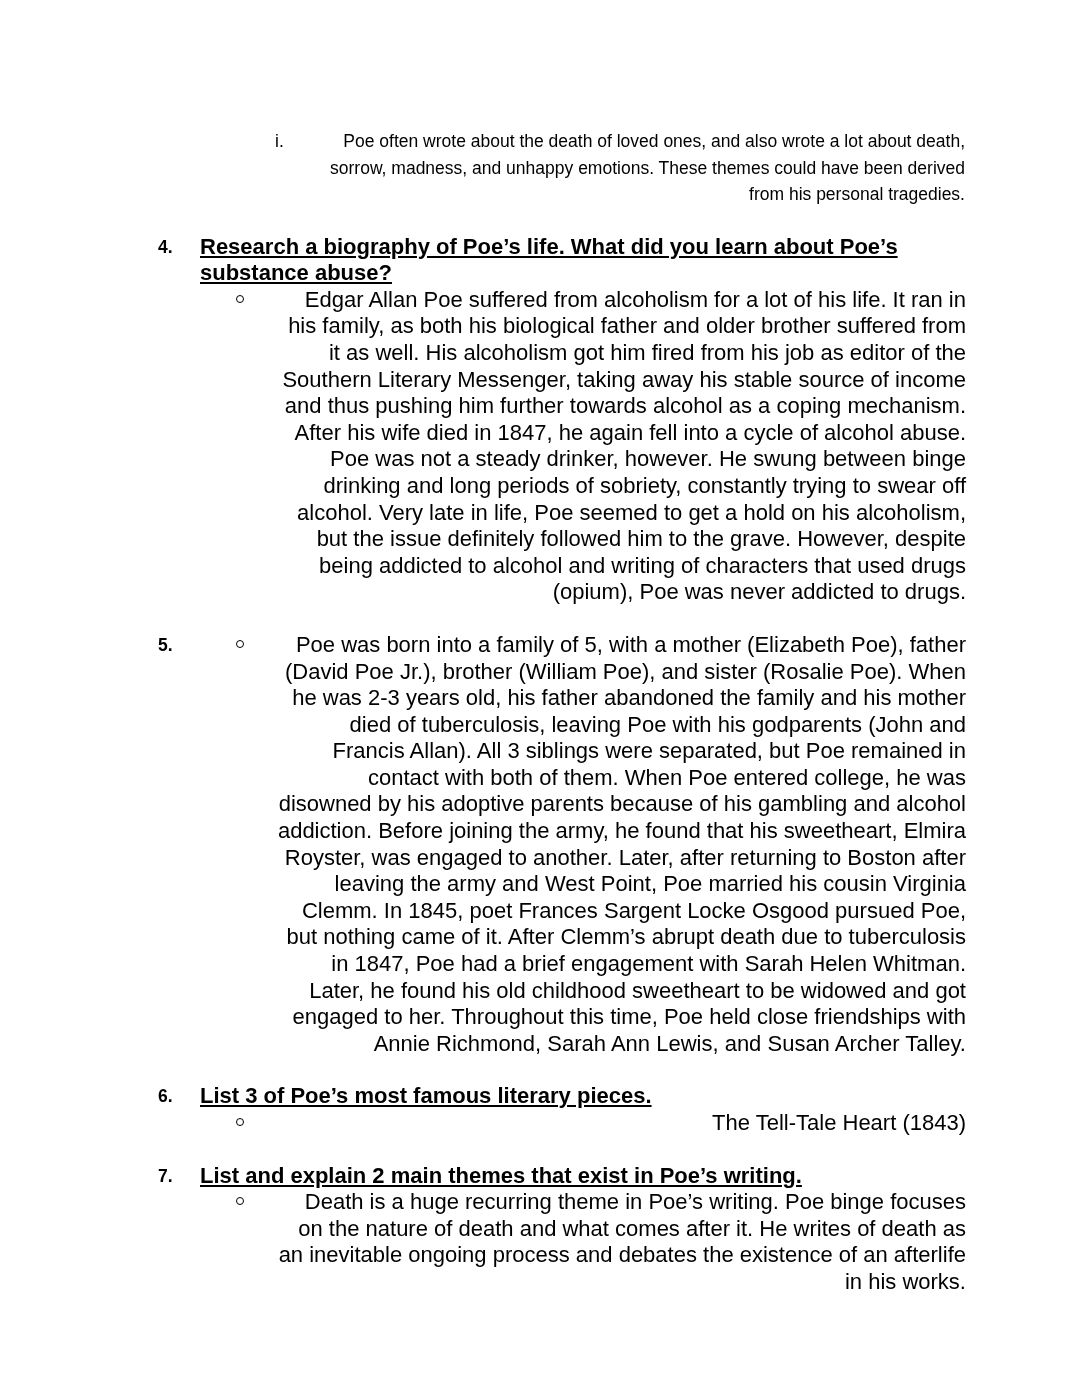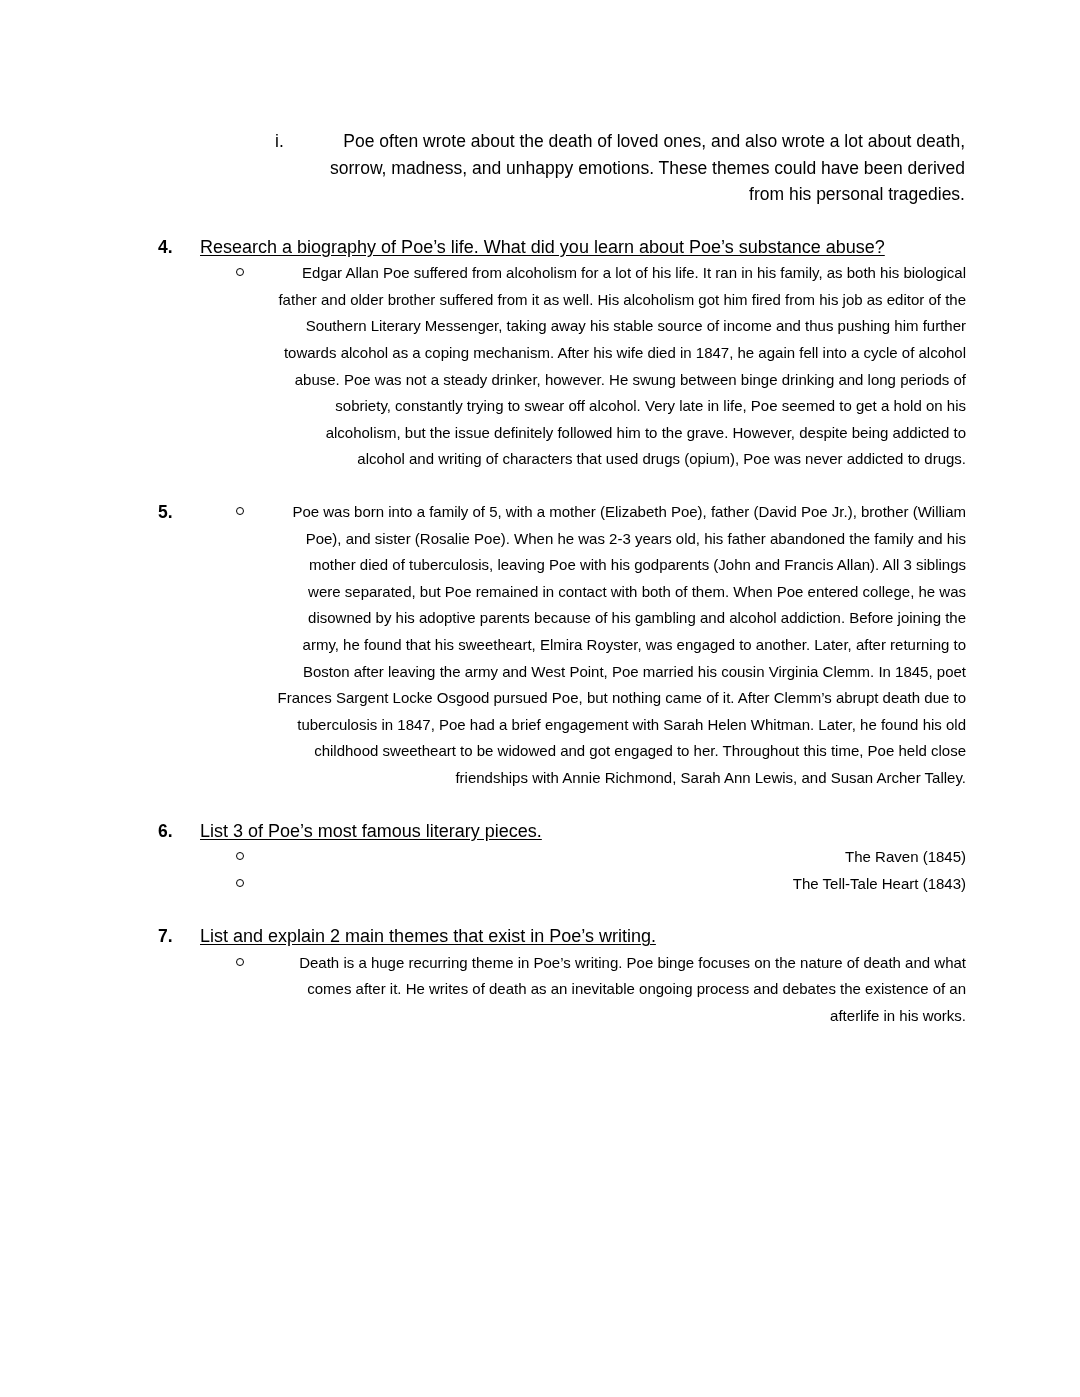--- a/index.html
+++ b/index.html
@@ -42,42 +42,42 @@
     position: absolute;
     left: 0;
     top: 0;
     width: 34px;
     text-align: left;
     font-weight: bold;
     font-size: 17.5px;
     line-height: 26px;
   }
   .q-heading {
-    font-weight: normal;
-    font-size: 18px;
+    font-weight: bold;
+    font-size: 22px;
     line-height: 26.5px;
     text-decoration: underline;
     text-underline-offset: 2px;
     display: inline;
   }
   .q-heading-wrap {
     max-width: 740px;
   }
 
   
   ul.sub {
     list-style: none;
     margin: 0;
     padding: 0;
   }
   li.sub-item {
     position: relative;
     margin-left: 34px;    
     padding-left: 42px;   
-    font-size: 15px;
+    font-size: 22px;
     line-height: 26.6px;
     max-width: 690px;
   }
   li.sub-item > .bullet {
     position: absolute;
     left: 2px;
     top: 0;
     line-height: 26.6px;
     font-size: 12px;
   }
@@ -167,24 +167,20 @@
       <div class="spacer-block"></div>
 
       <li class="q-item">
         <span class="marker">6.</span>
         <div class="q-heading-wrap">
           <span class="q-heading">List 3 of Poe’s most famous literary pieces.</span>
         </div>
         <ul class="sub">
           <li class="sub-item">
             <span class="bullet"></span>
-            <span class="sub-text">The Raven (1845)</span>
-          </li>
-          <li class="sub-item">
-            <span class="bullet"></span>
             <span class="sub-text">The Tell-Tale Heart (1843)</span>
           </li>
         </ul>
       </li>
 
       <div class="spacer-block"></div>
 
       <li class="q-item">
         <span class="marker">7.</span>
         <div class="q-heading-wrap">

